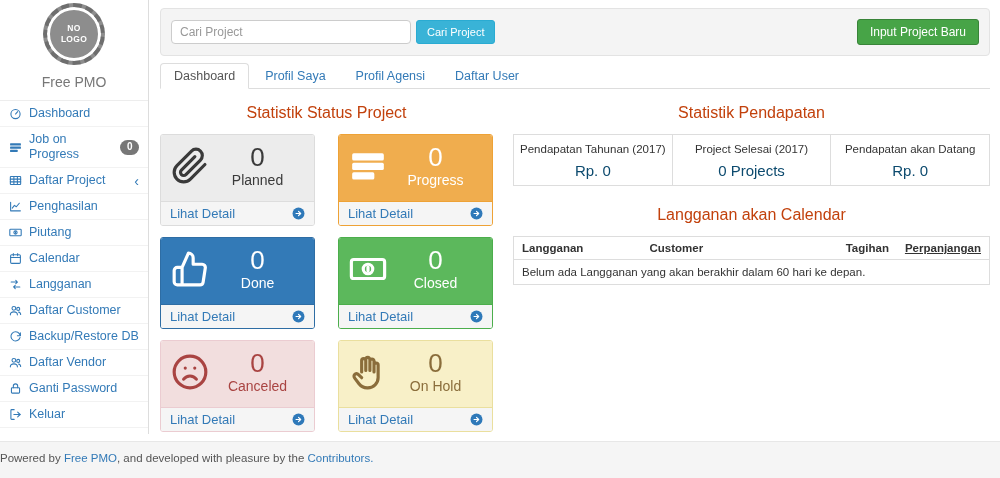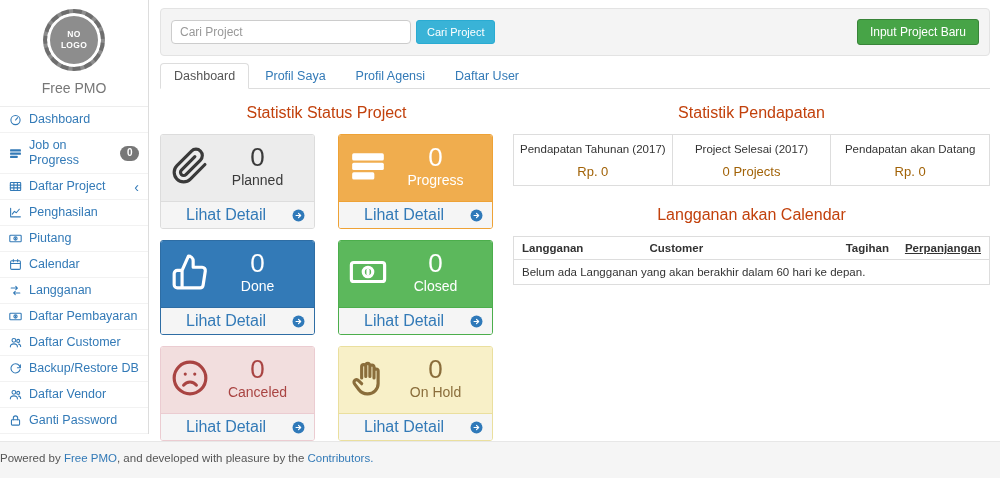--- a/index.html
+++ b/index.html
@@ -1,21 +1,21 @@
 <!DOCTYPE html>
 <html><head>
 <meta charset="utf-8">
 <style>
   * { margin:0; padding:0; box-sizing:border-box; }
   html,body { width:1000px; height:478px; }
   body { font-family:"Liberation Sans", sans-serif; background:#fff; position:relative; overflow:hidden; color:#333; }
 
   
   .sidebar { position:absolute; left:0; top:0; width:149px; height:434px; background:#fff; border-right:1px solid #ddd; }
-  .brand { text-align:center; padding-top:9px; }
+  .brand { text-align:center; padding-top:3px; }
   .logo { width:62px; height:62px; margin:0 auto; border-radius:50%; background:#8d8d8d; border:4px dashed #6e6e6e; box-shadow:inset 0 0 0 3px #fff; display:flex; align-items:center; justify-content:center; }
   .logo span { display:block; color:#fff; font-size:8.5px; font-weight:bold; line-height:1.3; letter-spacing:.3px; }
   .brand-name { color:#777; font-size:14px; margin:9px 0 10px; }
   #sidebar-menu { border-top:1px solid #ededed; }
   .side-item { display:flex; align-items:center; gap:7px; padding:5px 9px; border-bottom:1px solid #f2f2f2; color:#337ab7; font-size:12.5px; line-height:15px; text-decoration:none; cursor:pointer; }
   .icon { display:inline-flex; flex:none; }
   .icon svg { display:block; width:100%; height:100%; }
   .icon.s { width:13px; height:13px; }
   .badge { margin-left:auto; background:#777; color:#fff; font-size:10px; font-weight:bold; padding:2.5px 6.5px; border-radius:9px; line-height:1; }
   .chev { margin-left:auto; font-size:14px; line-height:10px; }
@@ -41,35 +41,35 @@
 
   
   .cards { display:grid; grid-template-columns:155px 155px; column-gap:23px; row-gap:11px; }
   .card { width:155px; border:1px solid #ddd; border-radius:3px; overflow:hidden; }
   .card-body { height:66px; display:flex; align-items:flex-start; padding:9px 8px 0 10px; }
   .icon.big { width:38px; height:38px; margin-top:3px; }
   .nums { flex:1; text-align:center; }
   .count { font-size:26px; line-height:1.05; }
   .clbl { font-size:14px; margin-top:1px; }
   .card-footer { background:#f5f5f5; border-top:1px solid #ddd; padding:4px 9px; display:flex; align-items:center; justify-content:space-between; }
-  .detail { color:#337ab7; font-size:16px; text-decoration:none; cursor:pointer;margin-left:16px; }
+  .detail { color:#337ab7; font-size:13px; text-decoration:none; cursor:pointer; }
   .icon.arr { width:13px; height:13px; color:#2f79b9; cursor:pointer; }
 
   .theme-default { border-color:#dcdcdc; } .theme-default .card-body { background:#ececec; color:#3a3a3a; }
   .theme-warning { border-color:#eea236; } .theme-warning .card-body { background:#f0ad4e; color:#fff; } .theme-warning .card-footer { border-top-color:#eea236; }
   .theme-primary { border-color:#2e6da4; } .theme-primary .card-body { background:#337ab7; color:#fff; } .theme-primary .card-footer { border-top-color:#2e6da4; }
   .theme-success { border-color:#4cae4c; } .theme-success .card-body { background:#5cb85c; color:#fff; } .theme-success .card-footer { border-top-color:#4cae4c; }
   .theme-danger  { border-color:#ebccd1; } .theme-danger .card-body { background:#f2dede; color:#a94442; } .theme-danger .card-footer { border-top-color:#ebccd1; }
   .theme-hold    { border-color:#eadf9e; } .theme-hold .card-body { background:#f8f0c8; color:#8a6d3b; } .theme-hold .card-footer { border-top-color:#eadf9e; }
 
   
   .income-table { width:100%; border-collapse:collapse; table-layout:fixed; }
   .income-table td { border:1px solid #ddd; text-align:center; padding:8px 3px 5px; }
   .ih { font-size:11.5px; color:#333; margin-bottom:7px; white-space:nowrap; }
-  .iv { font-size:13px; color:#a16207; text-decoration:none; cursor:pointer; }
+  .iv { font-size:15px; color:#0c4a6e; text-decoration:none; cursor:pointer; }
 
   .subs-table { width:100%; border-collapse:collapse; border:1px solid #ddd; font-size:11.5px; color:#333; }
   .subs-table th { text-align:left; padding:5px 8px; border-bottom:1px solid #ddd; font-size:11.5px; }
   .subs-table th:nth-child(1){width:28%;} .subs-table th:nth-child(2){width:44%;}
   .subs-table th:nth-child(3){width:12%;} .subs-table th:nth-child(4){width:16%;text-decoration:underline;}
   .subs-table td { padding:6px 8px; }
 
   
   .footer { position:absolute; left:0; right:0; bottom:0; height:37px; background:#f5f5f5; border-top:1px solid #e7e7e7; text-align:left; padding-top:10px; font-size:11.5px; color:#555; }
   .footer a { color:#337ab7; text-decoration:none; cursor:pointer; }
@@ -147,30 +147,20 @@
         <span class="lbl">Calendar</span>
       </a>
       <a class="side-item">
         <span class="icon s">
           <svg viewBox="0 0 24 24" fill="none" stroke="currentColor" stroke-width="2" stroke-linecap="round" stroke-linejoin="round">
             <path d="M4 7.5h11M12.5 4.5l3 3-3 3"></path>
             <path d="M20 16.5H9M11.5 13.5l-3 3 3 3"></path>
           </svg>
         </span>
         <span class="lbl">Langganan</span>
-      </a>
-      <a class="side-item">
-        <span class="icon s">
-          <svg viewBox="0 0 24 24" fill="none" stroke="currentColor" stroke-width="2" stroke-linecap="round" stroke-linejoin="round">
-            <rect x="1.5" y="6" width="21" height="12" rx="1.5"></rect>
-            <circle cx="12" cy="12" r="3"></circle>
-            <path d="M12 10.8v2.4"></path>
-          </svg>
-        </span>
-        <span class="lbl">Daftar Pembayaran</span>
       </a>
       <a class="side-item">
         <span class="icon s">
           <svg viewBox="0 0 24 24" fill="none" stroke="currentColor" stroke-width="2" stroke-linecap="round" stroke-linejoin="round">
             <circle cx="9" cy="8" r="3.5"></circle>
             <path d="M2.5 20c0-3.5 3-5.5 6.5-5.5s6.5 2 6.5 5.5"></path>
             <circle cx="17" cy="9" r="2.8"></circle>
             <path d="M17.5 14.8c2.5 .4 4 2.2 4 4.7"></path>
           </svg>
         </span>

